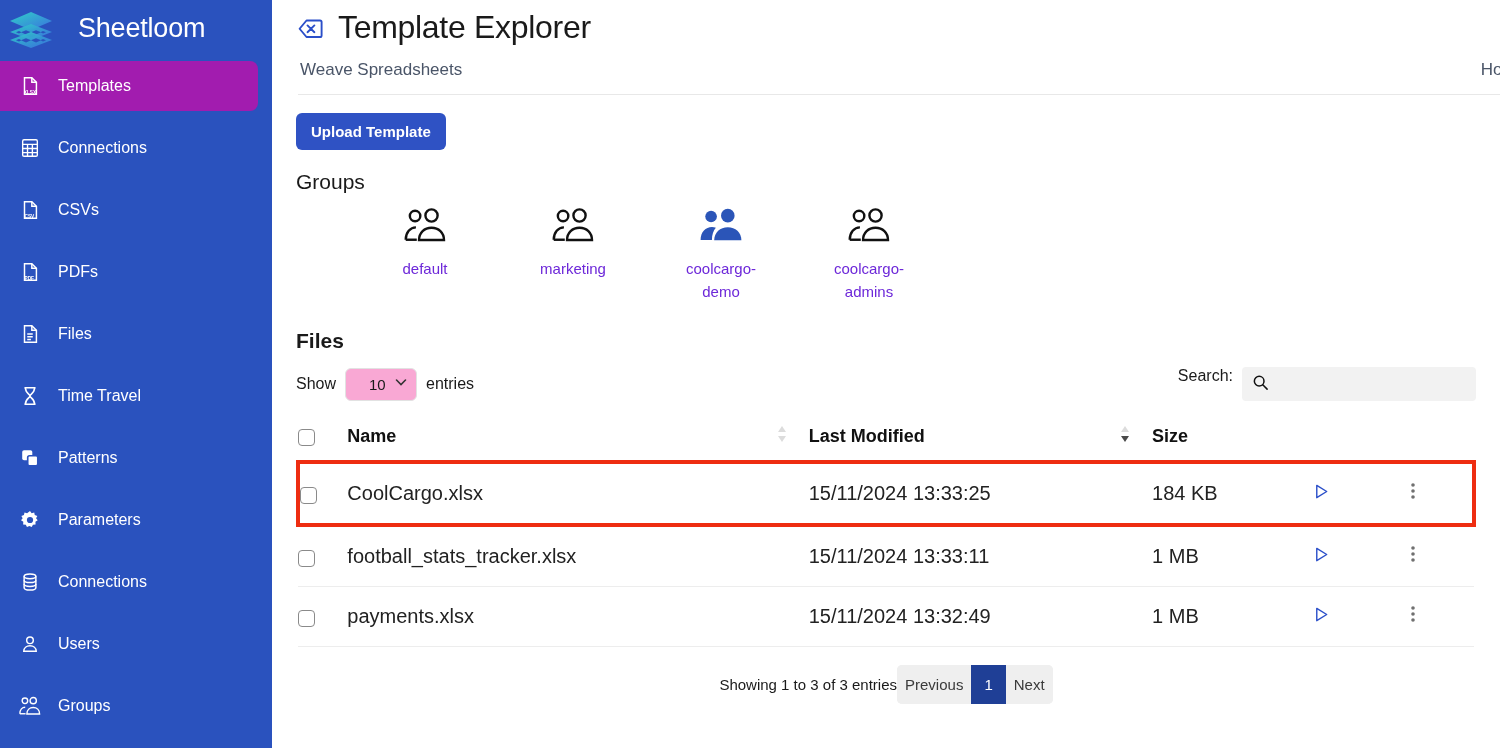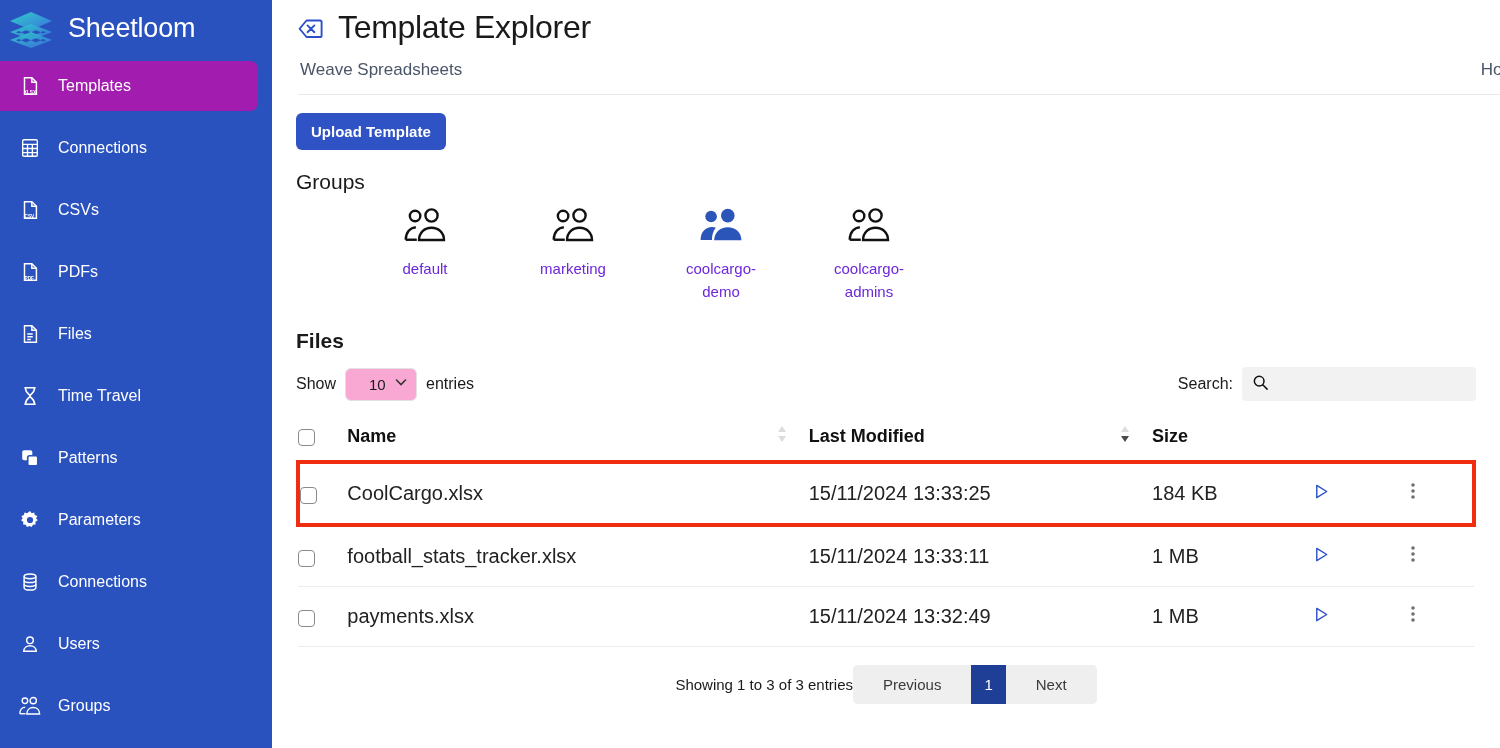--- a/index.html
+++ b/index.html
@@ -11,21 +11,21 @@
   .app { display: flex; width: 1500px; height: 748px; }
 
   
   .sidebar {
     width: 272px; min-width: 272px; height: 748px;
     background: #2a52be;
     display: flex; flex-direction: column;
     overflow: hidden; position: relative;
   }
   .brand {
-    display: flex; align-items: center; gap: 14px;
+    display: flex; align-items: center; gap: 24px;
     height: 57px; padding: 0 0 0 8px;
   }
   .brand-logo { width: 46px; height: 38px; flex: 0 0 46px; }
   .brand-name {
     color: #ffffff; font-size: 27px; font-weight: 400;
     letter-spacing: -0.2px; line-height: 1;
   }
   .nav { display: flex; flex-direction: column; padding-top: 4px; }
   .nav-item {
     display: flex; align-items: center; gap: 16px;
@@ -109,21 +109,21 @@
     border: 1px solid #e2e2e2; border-radius: 6px;
     background: #f9a8d4; padding: 7px 30px 7px 23px;
     font-size: 15px; font-family: "Liberation Sans", sans-serif;
     color: #1a1a1a; cursor: pointer; position: relative;
   }
   .select-wrap { position: relative; display: inline-block; }
   .select-chevron {
     position: absolute; right: 9px; top: 50%;
     transform: translateY(-50%); pointer-events: none;
   }
-  .search-group { display: flex; align-items: center; gap: 9px; }
+  .search-group { display: flex; gap: 9px; }
   .search-label { font-size: 16px; color: #1a1a1a; }
   .search-box {
     width: 234px; height: 34px; background: #f2f2f2;
     border: none; border-radius: 4px;
     display: flex; align-items: center; padding: 0 10px; gap: 7px;
   }
   .search-input {
     border: none; outline: none; background: transparent;
     font-size: 15px; font-family: "Liberation Sans", sans-serif;
     flex: 1; color: #1a1a1a;
@@ -164,21 +164,21 @@
   .menu-dots { cursor: pointer; }
 
   
   .tbl-footer {
     display: flex; align-items: center; justify-content: center;
     margin-top: 18px;
   }
   .showing-text { font-size: 15px; color: #1a1a1a; }
   .pager { display: flex; background: #efefef; border-radius: 5px; overflow: hidden; }
   .pager-btn {
-    font-size: 15px; color: #3a3a3a; padding: 11px 30px;
+    font-size: 15px; color: #3a3a3a; padding: 11px 8px;
     cursor: pointer; background: #efefef; border: none;
     font-family: "Liberation Sans", sans-serif;
   }
   .pager-btn.current { background: #1f3f96; color: #fff; padding: 11px 13px; }
 </style>
 </head>
 <body>
 
 <div class="app">
 

